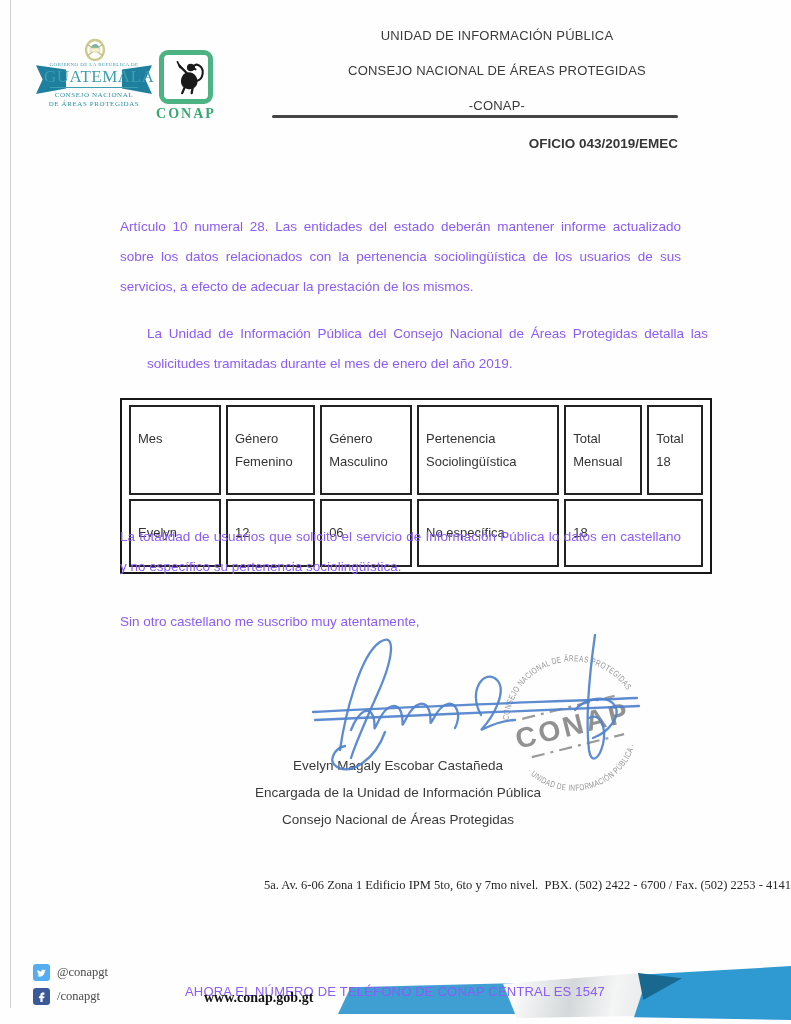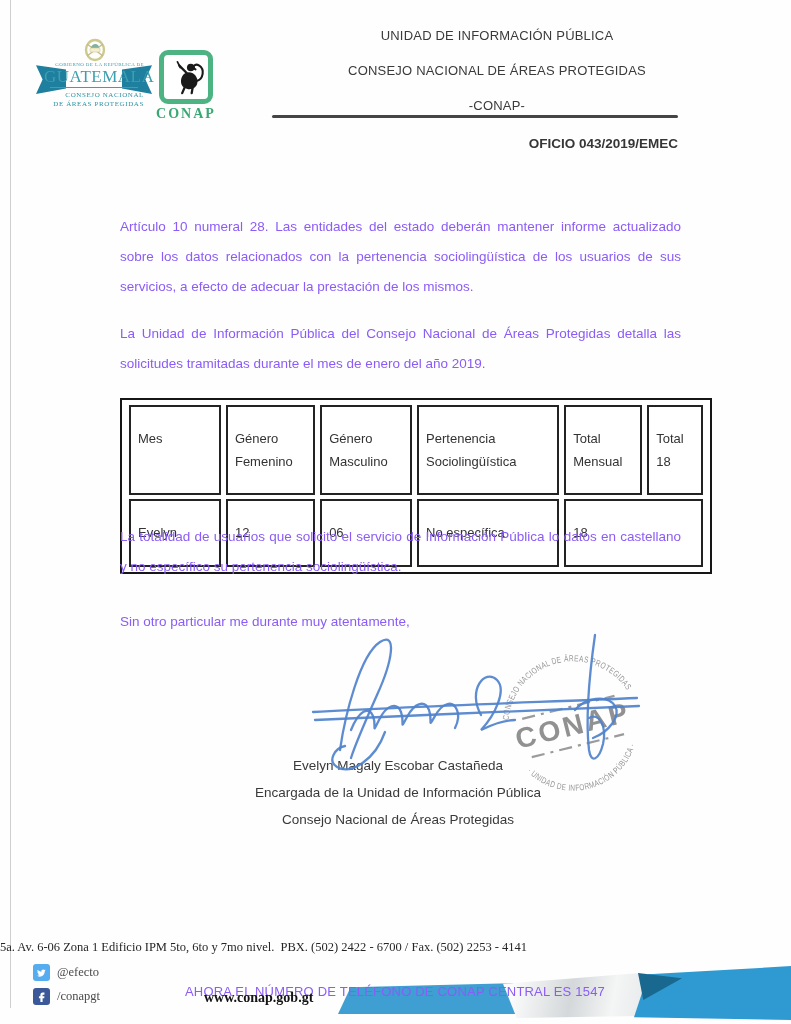--- a/index.html
+++ b/index.html
@@ -4,21 +4,21 @@
 <style>
   html,body{margin:0;padding:0;background:#e9e9e9;}
   .page{
     position:relative; width:791px; height:1024px; margin:0 auto;
     background:#fefefe; overflow:hidden;
     font-family:"Liberation Sans", sans-serif; color:#3d3d3d;
   }
   .scan-edge{position:absolute; left:10px; top:0; width:1px; height:1008px; background:#cfcfcf;}
 
   
-  .gt-logo{position:absolute; left:36px; top:40px; width:116px; height:92px; text-align:right;}
+  .gt-logo{position:absolute; left:36px; top:40px; width:116px; height:92px; text-align:center;}
   .gt-arms{position:absolute; left:46px; top:-4px; width:26px; height:26px;}
   .gt-flag{position:absolute; top:24px; width:30px; height:30px; background:#1e7f9e;}
   .gt-flag.l{left:0; clip-path:polygon(0 4%,100% 18%,100% 82%,0 100%,22% 52%);}
   .gt-flag.r{right:0; clip-path:polygon(100% 4%,0 18%,0 82%,100% 100%,78% 52%);}
   .gt-text{position:absolute; left:8px; right:8px; top:22px;}
   .gt-pre{font-size:5px; letter-spacing:.4px; color:#3d9fae; font-family:"Liberation Serif",serif;}
   .gt-name{font-size:17px; letter-spacing:.5px; color:#3d9fae; font-family:"Liberation Serif",serif; line-height:19px;}
   .gt-rule{height:1px; background:#3d9fae; margin:1px 6px 3px 6px;}
   .gt-sub{font-size:7px; letter-spacing:.6px; color:#2f93a4; font-family:"Liberation Serif",serif; line-height:9px;}
 
@@ -31,21 +31,21 @@
   .head-titles p{margin:0 0 20px 0;}
   .head-rule{position:absolute; left:272px; top:115px; width:406px; height:3px; background:#454545; border-radius:2px;}
 
   .oficio-block{position:absolute; right:113px; top:136px; color:#363636;}
   .oficio{font-weight:bold; font-size:13.5px; margin:0 0 12px 0;}
   .dateline{font-size:13.5px; margin:0;}
 
   
   .para{position:absolute; left:120px; width:561px; font-size:13.5px; line-height:30px; text-align:justify; color:#8b5cf6; margin:0;}
   .p1{top:212px;}
-  .p2{top:319px;}
+  .p2{top:319px;margin-left:27px;}
   .p3{top:522px;}
   .p4{top:607px; text-align:left;}
 
   
   .tbl-wrap{position:absolute; left:120px; top:398px; width:592px; box-sizing:border-box; border:2.5px solid #161616; padding:1px 2px; background:#fff;}
   table.stats{width:100%; border-collapse:separate; border-spacing:5px 4px; table-layout:fixed;}
   table.stats th, table.stats td{border:2px solid #232323; text-align:left; vertical-align:top; padding:20px 7px; font-size:13px; font-weight:normal; color:#333; background:#fff;}
   table.stats th{height:44px; line-height:23px;}
   table.stats td{height:24px; line-height:23px;}
   .cw0{width:16.5%;} .cw1{width:16%;} .cw2{width:16.5%;} .cw3{width:25.5%;} .cw4{width:14%;} .cw5{width:10%;}
@@ -55,21 +55,21 @@
   .sig-svg path{fill:none; stroke:#4f82cc; stroke-width:2.3; stroke-linecap:round; opacity:.92;}
   .stamp{position:absolute; left:487px; top:640px; width:172px; height:172px; transform:rotate(-14deg); opacity:.85; z-index:2;}
   .stampArc{fill:#858585; font-family:"Liberation Sans",sans-serif; font-size:8.5px; letter-spacing:.5px;}
   .stampCenter{fill:#7f7f7f; font-family:"Liberation Sans",sans-serif; font-size:28px; font-weight:bold; letter-spacing:3px; text-anchor:middle;}
   .stampLine{stroke:#8a8a8a; stroke-width:2.2; stroke-dasharray:13 6 3 6;}
 
   .signer{position:absolute; left:148px; top:752px; width:500px; text-align:center; font-size:13.5px; color:#3a3a3a; line-height:27px;}
   .signer p{margin:0;}
 
   
-  .address{position:absolute; left:0; top:940px; width:100%; text-align:left; font-family:"Liberation Serif",serif; font-size:12.5px; color:#262626;}
+  .address{position:absolute; left:0; top:878px; width:100%; text-align:right; font-family:"Liberation Serif",serif; font-size:12.5px; color:#262626;}
 
   .social{position:absolute; left:33px; top:964px; z-index:4;}
   .social .row{display:flex; align-items:center; margin-bottom:7px;}
   .sicon{width:17px; height:17px; border-radius:3px; display:flex; align-items:center; justify-content:center; margin-right:7px;}
   .sicon.tw{background:#55acee;}
   .sicon.fb{background:#3b5998;}
   .handle{font-family:"Liberation Serif",serif; font-size:12.5px; color:#4a4a4a;}
 
   .banner-text{position:absolute; left:185px; top:984px; font-size:13px; letter-spacing:.2px; color:#8b5cf6; z-index:5; white-space:nowrap;}
   .website{position:absolute; left:204px; top:990px; font-family:"Liberation Serif",serif; font-weight:bold; font-size:14px; color:#141414; z-index:5;}
@@ -173,21 +173,21 @@
         <td>12</td>
         <td>06</td>
         <td>No específica</td>
         <td colspan="2">18</td>
       </tr>
     </tbody>
       </table>
   </div>
 
   <p class="para p3">La totalidad de usuarios que solicito el servicio de Información Pública lo datos en castellano y no específico su pertenencia sociolingüística.</p>
-  <p class="para p4">Sin otro particular me durante muy atentamente,</p>
+  <p class="para p4">Sin otro castellano me suscribo muy atentamente,</p>
 
   <svg class="stamp" viewBox="0 0 170 170">
     <defs>
       <path id="arcTop" d="M 23.2 68.4 A 64 64 0 0 1 146.8 68.4"></path>
       <path id="arcBottom" d="M 27 112 A 64 64 0 0 0 143 112"></path>
     </defs>
     <text class="stampArc"><textPath href="#arcTop" startOffset="50%" text-anchor="middle" lengthAdjust="spacingAndGlyphs" textLength="158">CONSEJO NACIONAL DE ÁREAS PROTEGIDAS</textPath></text>
     <text class="stampArc"><textPath href="#arcBottom" startOffset="50%" text-anchor="middle" lengthAdjust="spacingAndGlyphs" textLength="132">· UNIDAD DE INFORMACIÓN PÚBLICA ·</textPath></text>
     <line class="stampLine" x1="38" y1="66" x2="132" y2="66"></line>
     <line class="stampLine" x1="38" y1="105" x2="132" y2="105"></line>
@@ -213,21 +213,21 @@
 
   <div class="address">5a. Av. 6-06 Zona 1 Edificio IPM 5to, 6to y 7mo nivel.&nbsp; PBX. (502) 2422 - 6700 / Fax. (502) 2253 - 4141</div>
 
   <div class="social">
     <div class="row">
       <span class="sicon tw">
         <svg width="11" height="11" viewBox="0 0 15 15">
             <path fill="#fff" d="M13.5 4.5c-.4.2-.9.3-1.4.4.5-.3.9-.8 1-1.4-.5.3-1 .5-1.5.6-.4-.5-1.1-.8-1.8-.8-1.4 0-2.5 1.1-2.5 2.5 0 .2 0 .4.1.6C5.3 6.3 3.5 5.3 2.2 3.8c-.2.4-.3.8-.3 1.3 0 .9.4 1.6 1.1 2.1-.4 0-.8-.1-1.1-.3v0c0 1.2.9 2.2 2 2.4-.2.1-.4.1-.7.1-.2 0-.3 0-.5-.1.3 1 1.2 1.7 2.3 1.7-.8.7-1.9 1.1-3.1 1.1H1c1.1.7 2.4 1.1 3.8 1.1 4.6 0 7.1-3.8 7.1-7.1v-.3c.5-.4.9-.8 1.6-1.3z"></path>
           </svg>
       </span>
-      <span class="handle">@efecto</span>
+      <span class="handle">@conapgt</span>
     </div>
     <div class="row">
       <span class="sicon fb">
         <svg width="11" height="11" viewBox="0 0 15 15">
             <path fill="#fff" d="M9.5 5h2V2H9C7.1 2 6 3.3 6 5.2V7H4v3h2v5h3v-5h2.2l.3-3H9V5.6c0-.4.2-.6.5-.6z"></path>
           </svg>
       </span>
       <span class="handle">/conapgt</span>
     </div>
   </div>

